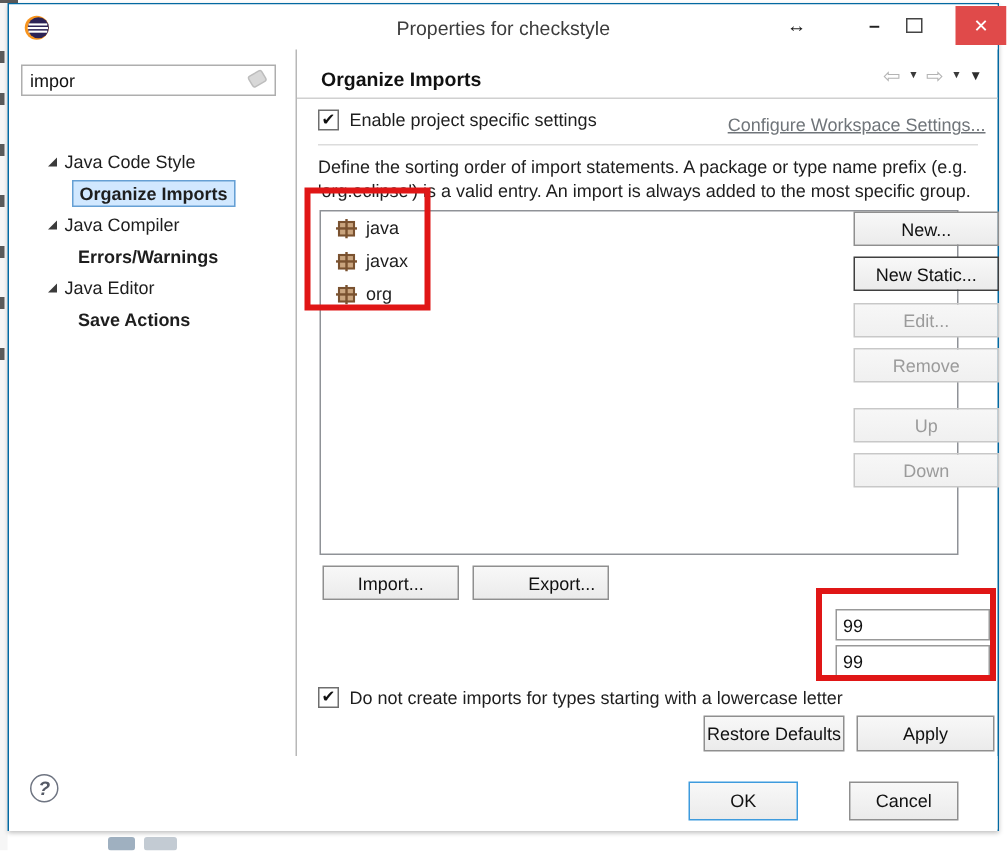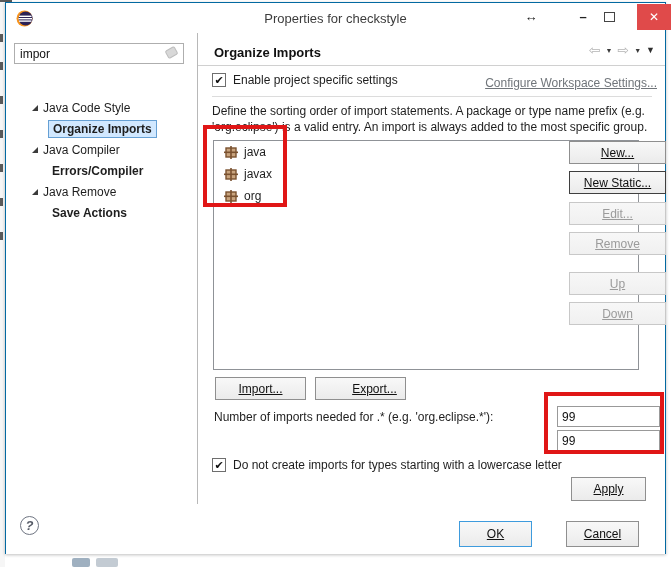--- a/index.html
+++ b/index.html
@@ -72,21 +72,21 @@
   .link { color:#70757a; text-decoration:underline; cursor:pointer; }
 
   .desc { left:14px; top:70px; width:452px; line-height:16px; color:#1e1e1e; }
 
   .listbox { left:15px; top:107px; width:426px; height:230px; background:#fff; border:1px solid #8f9297; }
   .list-item { height:22px; display:flex; align-items:center; padding-left:10px; gap:6px; }
 
   .btn {
     background:linear-gradient(#f8f8f8,#ebebeb); border:1px solid #8f8f8f;
     font-family:inherit; font-size:12px; color:#111; text-align:left;
-    display:flex; align-items:center; justify-content:center; cursor:pointer;text-decoration:underline;
+    display:flex; align-items:center; justify-content:center; cursor:pointer;
   }
   .btn:disabled, .btn.disabled {
     border-color:#c8c8c8; color:#9b9b9b; background:linear-gradient(#f7f7f7,#f0f0f0);
     cursor:default;
   }
   .btn-col { width:97px; height:23px; }
   .btn-focus { border-color:#3f3f3f; }
   .btn-ok { border:1px solid #3e9bdd; }
 
   .numfield {
@@ -155,27 +155,27 @@
     <div class="abs tree-row" style="left:42px; top:85px;">
       <span class="tree-label bold selected-item">Organize Imports</span>
     </div>
     <div class="abs tree-row" style="left:24px; top:106px;">
       <svg class="tw" viewBox="0 0 10 10">
           <polygon points="8,2 8,8 2,8" fill="#3b3b3b"></polygon>
         </svg>
       <span class="tree-label" style="margin-left:3px;">Java Compiler</span>
     </div>
     <div class="abs tree-row" style="left:46px; top:127px;">
-      <span class="tree-label bold">Errors/Compiler</span>
+      <span class="tree-label bold">Errors/Warnings</span>
     </div>
     <div class="abs tree-row" style="left:24px; top:148px;">
       <svg class="tw" viewBox="0 0 10 10">
           <polygon points="8,2 8,8 2,8" fill="#3b3b3b"></polygon>
         </svg>
-      <span class="tree-label" style="margin-left:3px;">Java Remove</span>
+      <span class="tree-label" style="margin-left:3px;">Java Editor</span>
     </div>
     <div class="abs tree-row" style="left:46px; top:169px;">
       <span class="tree-label bold">Save Actions</span>
     </div>
   </div>
   <div class="abs vdivider"></div>
 
   <div class="abs main">
     <div class="abs main-title">Organize Imports</div>
     <div class="abs nav-icons">
@@ -229,30 +229,30 @@
     <button class="abs btn btn-col" style="left:371px; top:108px;">New...</button>
     <button class="abs btn btn-col btn-focus" style="left:371px; top:138px;">New Static...</button>
     <button class="abs btn btn-col" style="left:371px; top:169px;" disabled="">Edit...</button>
     <button class="abs btn btn-col" style="left:371px; top:199px;" disabled="">Remove</button>
     <button class="abs btn btn-col" style="left:371px; top:239px;" disabled="">Up</button>
     <button class="abs btn btn-col" style="left:371px; top:269px;" disabled="">Down</button>
 
     <button class="abs btn" style="left:17px; top:344px; width:91px; height:23px;">Import...</button>
     <button class="abs btn" style="left:117px; top:344px; width:91px; height:23px;padding-left:28px;">Export...</button>
 
-    <div class="abs" style="left:16px; top:377px;">Number of imports needed for .* (e.g. 'org.eclipse.*'):</div>
     <input class="abs numfield" style="left: 359px; top: 373px; width: 103px; height: 21px;" value="99">
     <input class="abs numfield" style="left: 359px; top: 397px; width: 103px; height: 21px;" value="99">
 
     <div class="abs cb-row" style="left:14px; top:425px;">
       <span class="cb">✔</span>
       <span>Do not create imports for types starting with a lowercase letter</span>
     </div>
 
-    <button class="abs btn" style="left:373px; top:444px; width:75px; height:24px;">Apply</button>
+    <button class="abs btn" style="left:271px; top:444px; width:94px; height:24px;">Restore Defaults</button>
+    <button class="abs btn" style="left:373px; top:444px; width:92px; height:24px;">Apply</button>
 
     <div class="abs hsep3"></div>
   </div>
 
   <div class="abs footer">
     <div class="abs help-circle">?</div>
     <button class="abs btn btn-ok" style="left:453px; top:17px; width:73px; height:26px;">OK</button>
     <button class="abs btn" style="left:560px; top:17px; width:73px; height:26px;">Cancel</button>
   </div>
 </div>

